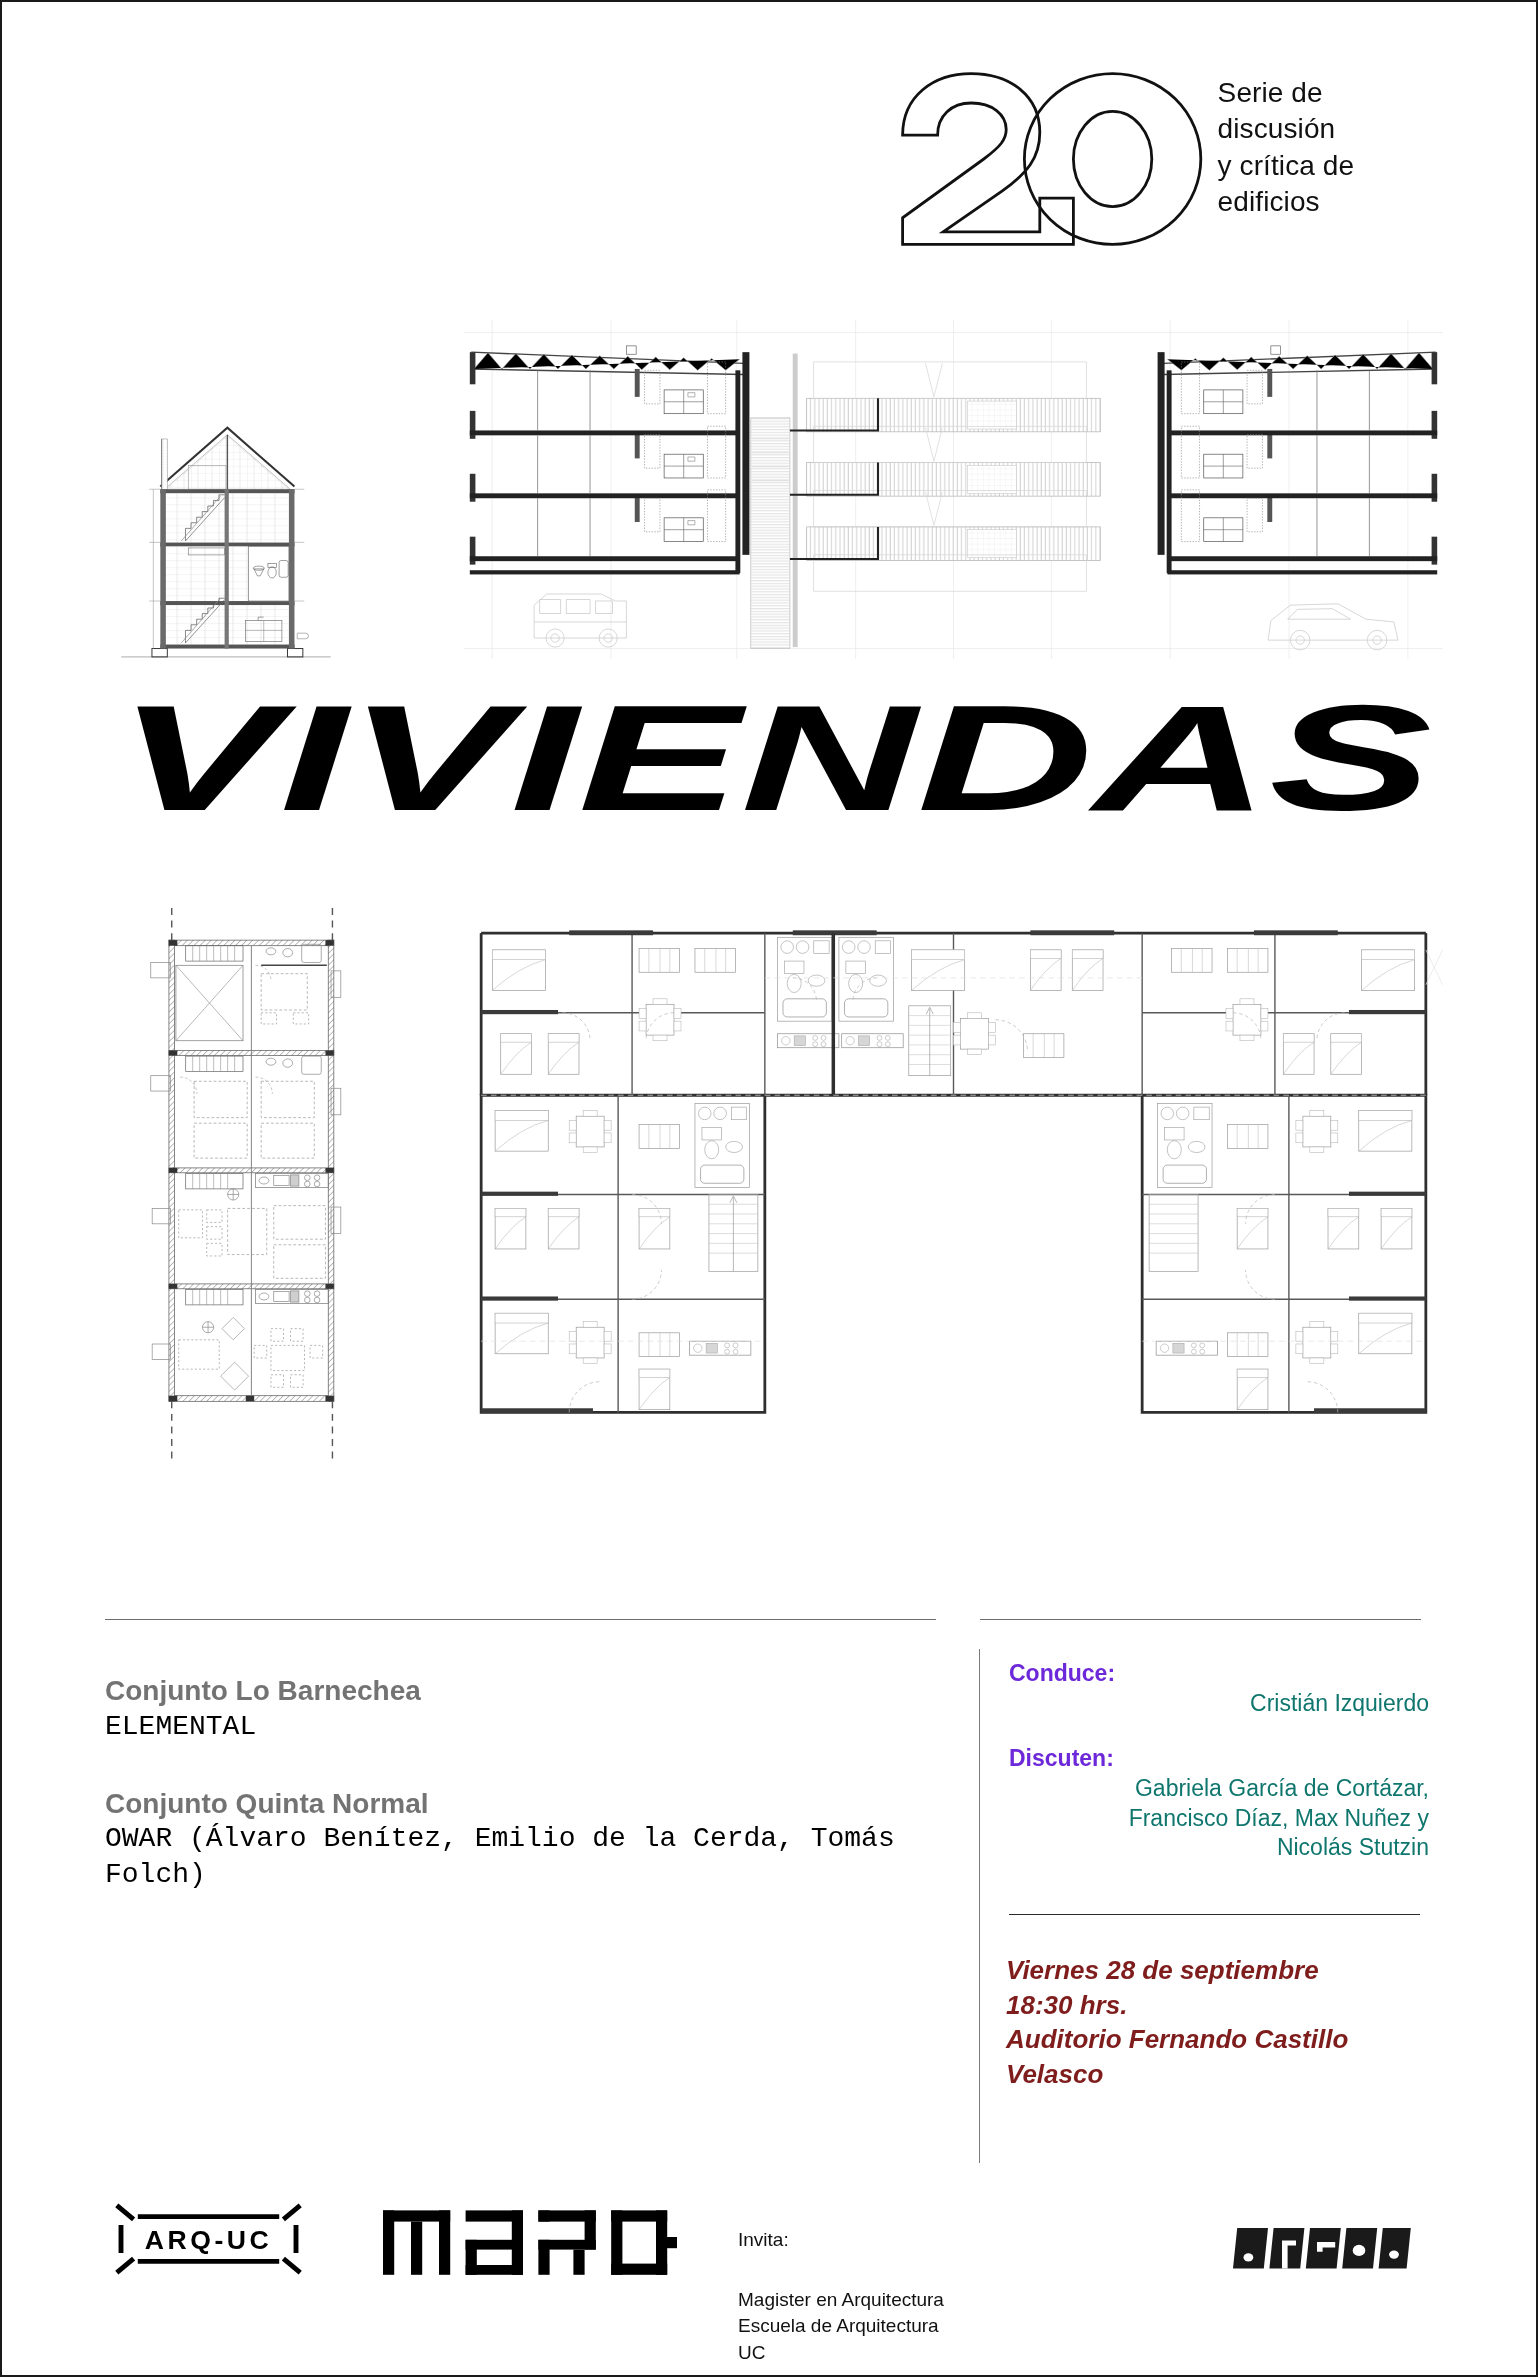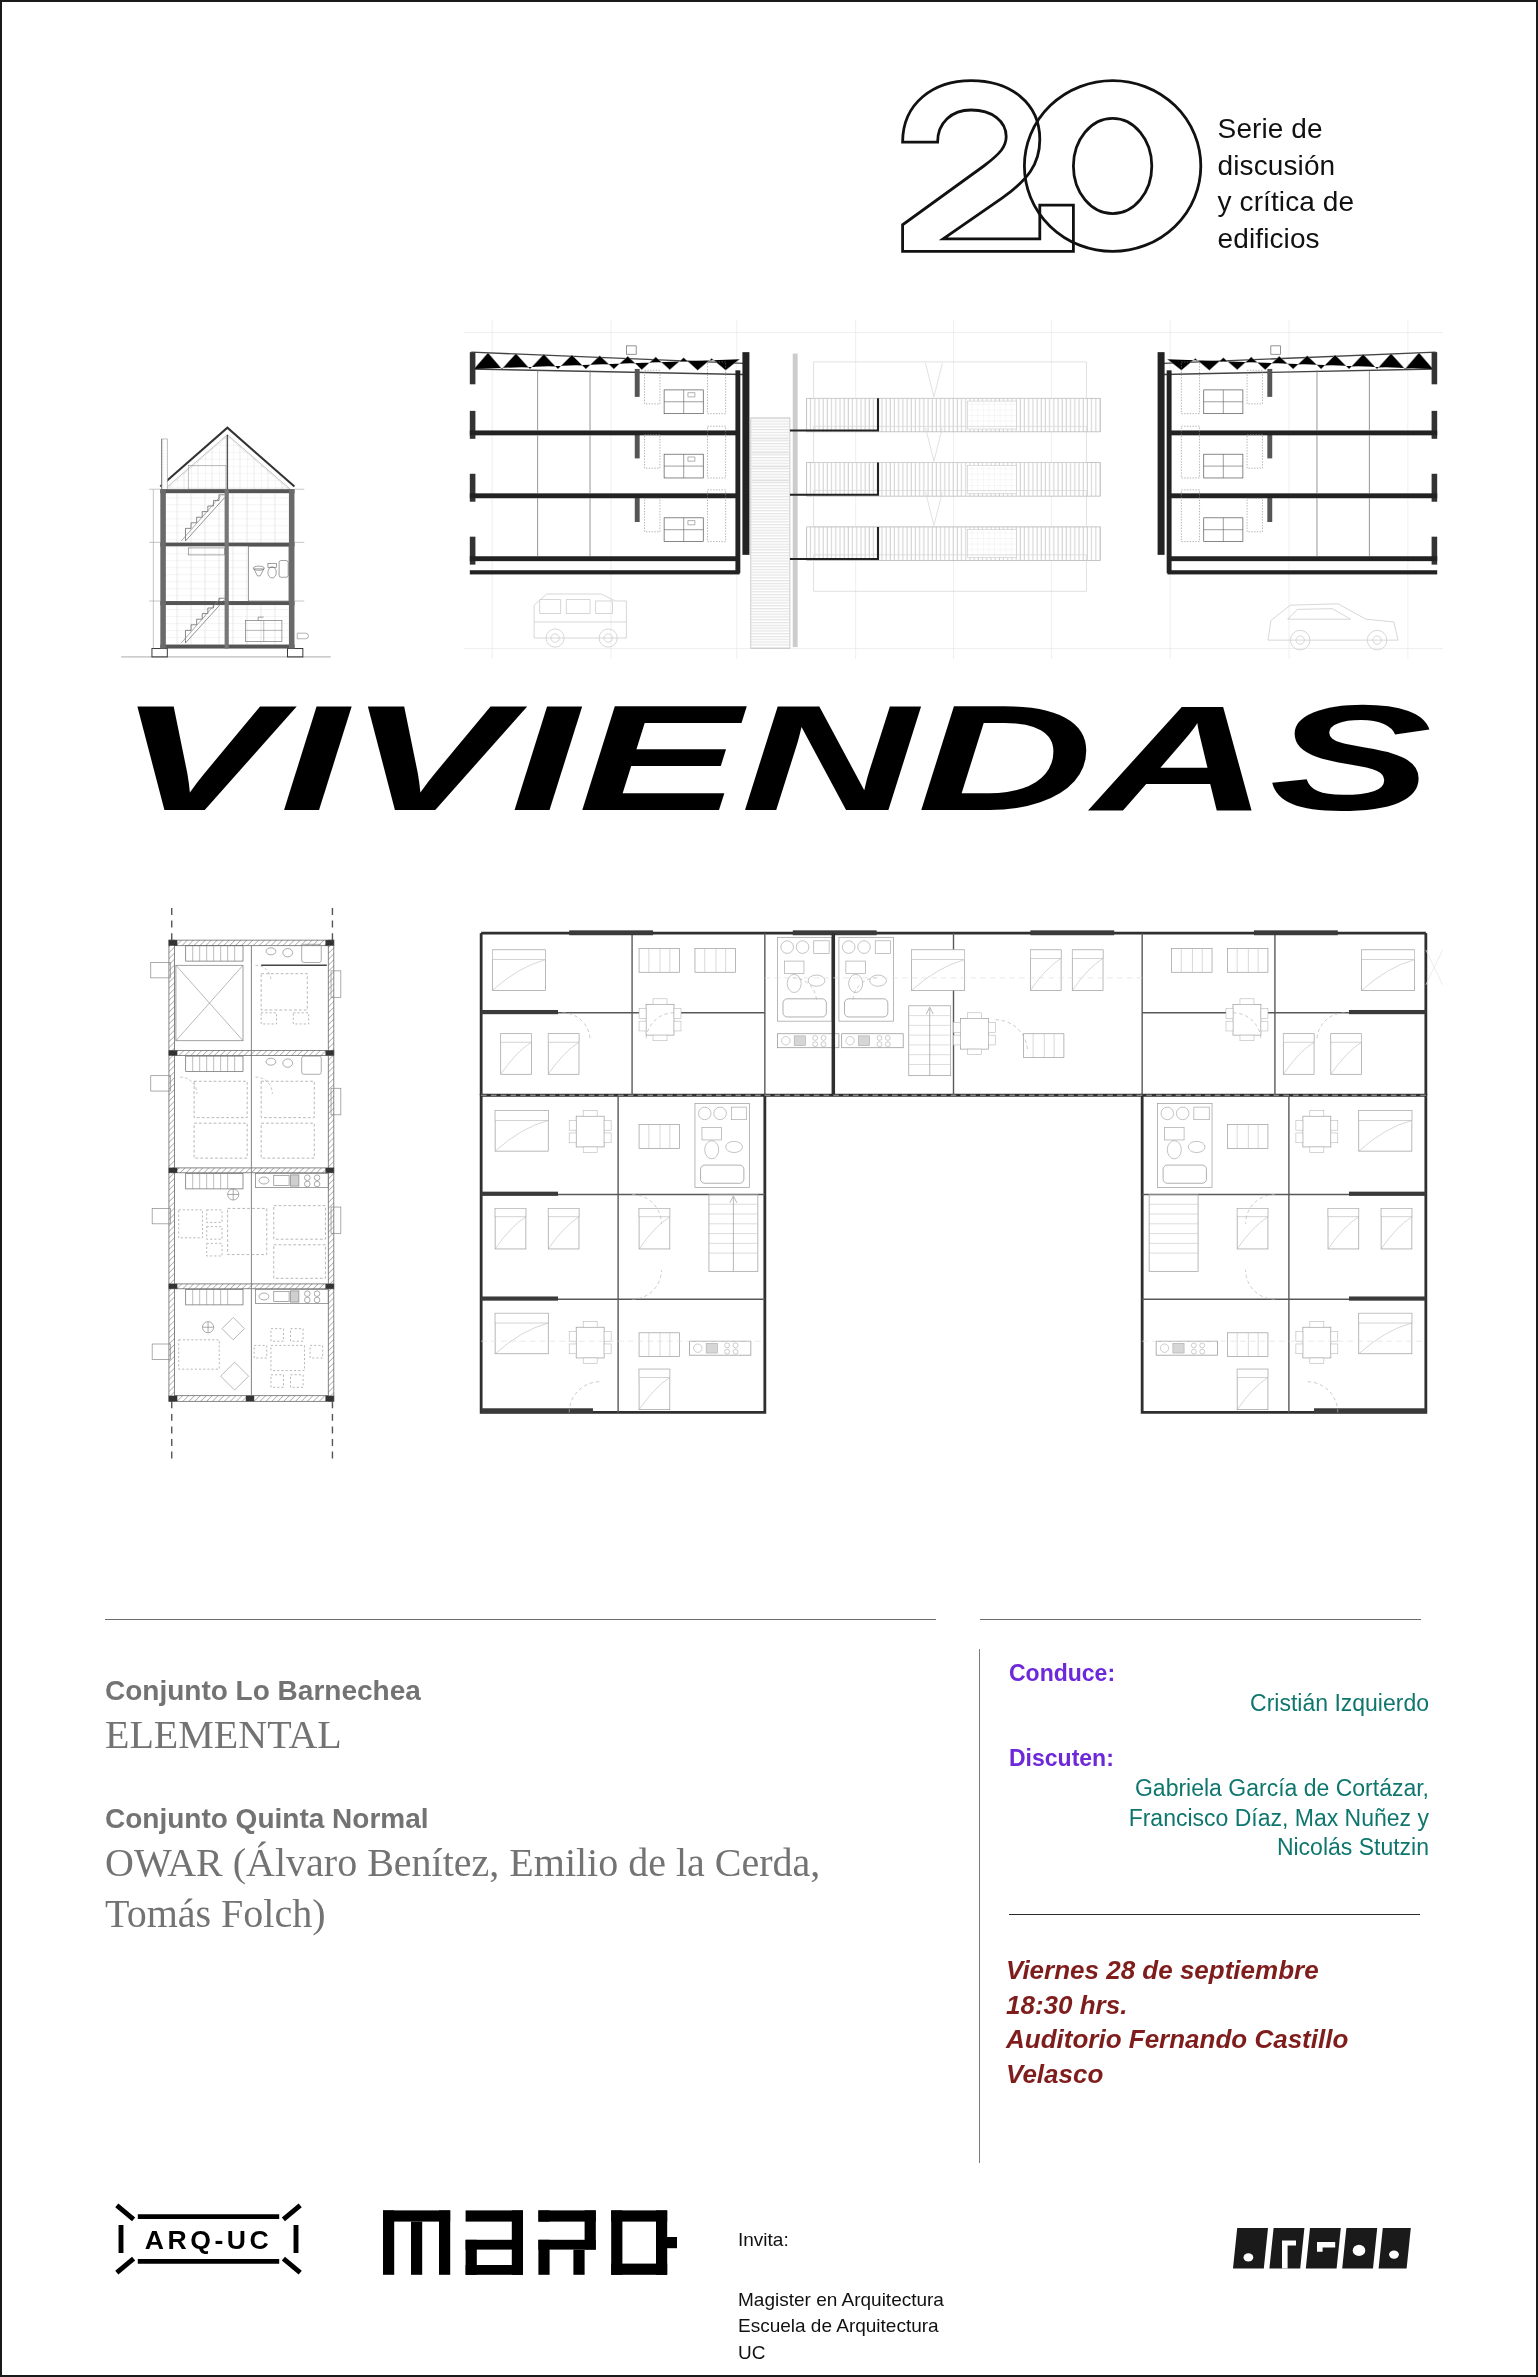--- a/index.html
+++ b/index.html
@@ -15,21 +15,21 @@
     border: 2.1px solid #1a1a1a;
     overflow: hidden;
   }
 
   
   .series-logo {
     position: absolute;
     left: 888px; top: 66px;
     width: 552px; height: 189px;
     display: flex;
-    align-items: flex-end;
+    align-items: flex-start;
   }
   .num-wrap {
     position: relative;
     width: 350px; height: 182px;
   }
   .num-wrap svg { display: block; }
   .series-caption {
     margin-left: -22.4px;
     margin-top: 7px;
     font-size: 28px;
@@ -80,25 +80,25 @@
   }
   .proj { margin-bottom: 41px; }
   .proj-name {
     font-size: 28px;
     font-weight: 700;
     color: #737373;
     line-height: 1.28;
     font-family: "Liberation Sans", sans-serif;
   }
   .proj-author {
-    font-size: 40px;
+    font-size: 28px;
     font-weight: 400;
-    color: #737373;
+    color: #000000;
     line-height: 1.28;
-    font-family: Liberation Serif, serif;
+    font-family: Liberation Mono, monospace;
   }
 
   .credits-right {
     position: absolute;
     left: 1007px; top: 1657px;
     width: 420px;
   }
   .role-block { margin-bottom: 25px; }
   .role-label {
     font-size: 23px;

